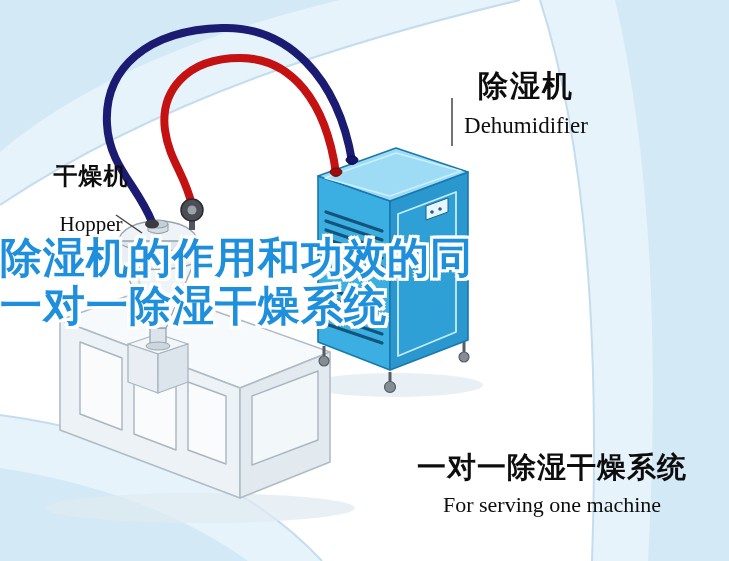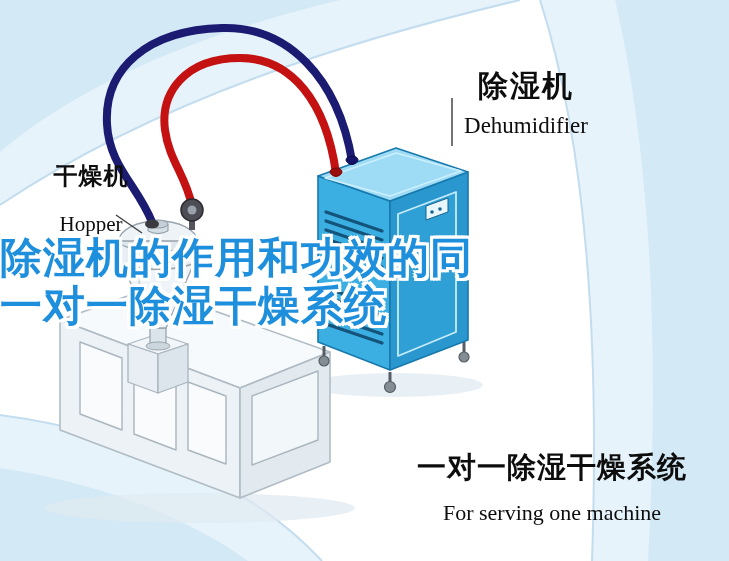--- a/index.html
+++ b/index.html
@@ -27,21 +27,21 @@
     color:#1e8fdc; letter-spacing:1px;
     text-shadow:
       -3px -3px 0 #fff, 0 -3px 0 #fff, 3px -3px 0 #fff,
       -3px  0   0 #fff, 3px  0   0 #fff,
       -3px  3px 0 #fff, 0  3px 0 #fff, 3px  3px 0 #fff,
       -2px -2px 0 #fff, 2px -2px 0 #fff, -2px 2px 0 #fff, 2px 2px 0 #fff;
   }
 
   #caption { left:378px; top:448px; width:348px; text-align:center; }
   #caption .zh { font-size:29px; letter-spacing:1px; }
-  #caption .en { font-size:22px; margin-top:12px; }
+  #caption .en { font-size:22px; margin-top:4px; }
 </style>
 </head>
 <body>
 
 <div id="canvas">
 
   <svg id="scene" width="729" height="561" viewBox="0 0 729 561">
 
     <g>
       <rect width="729" height="561" fill="#ffffff"></rect>

